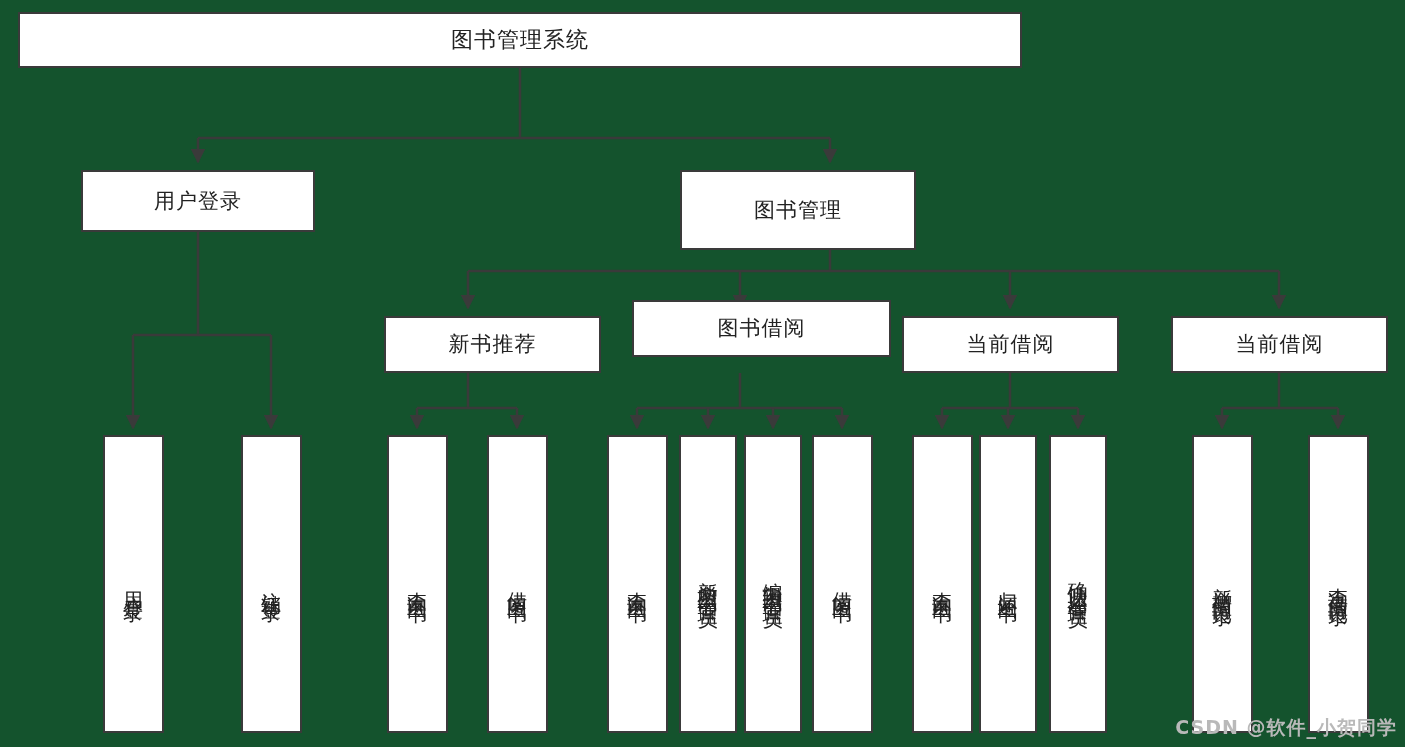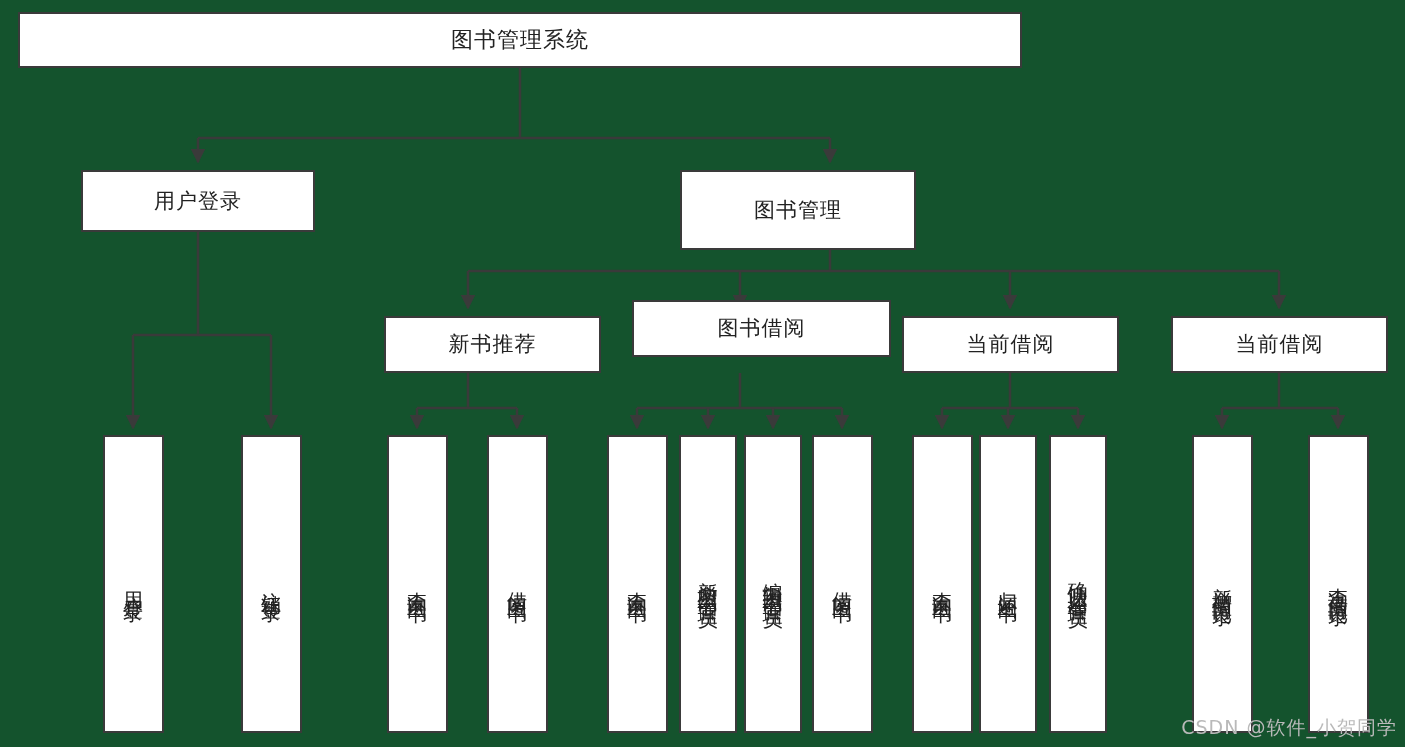--- a/index.html
+++ b/index.html
@@ -64,20 +64,21 @@
   }
   #watermark {
     position: absolute;
     right: 8px;
     bottom: 6px;
     font-size: 19px;
     color: #b9b9b9;
     letter-spacing: 1px;
     z-index: 5;
     white-space: nowrap;
+    font-weight: bold;
   }
 </style>
 </head>
 <body>
 
 <div id="diagram-root">
 
   <svg id="edges-layer" viewBox="0 0 1405 747" width="1405" height="747" xmlns="http://www.w3.org/2000/svg">
     <defs>
       <marker id="arrow" viewBox="0 0 10 10" refX="9" refY="5" markerWidth="6" markerHeight="6" orient="auto-start-reverse">

